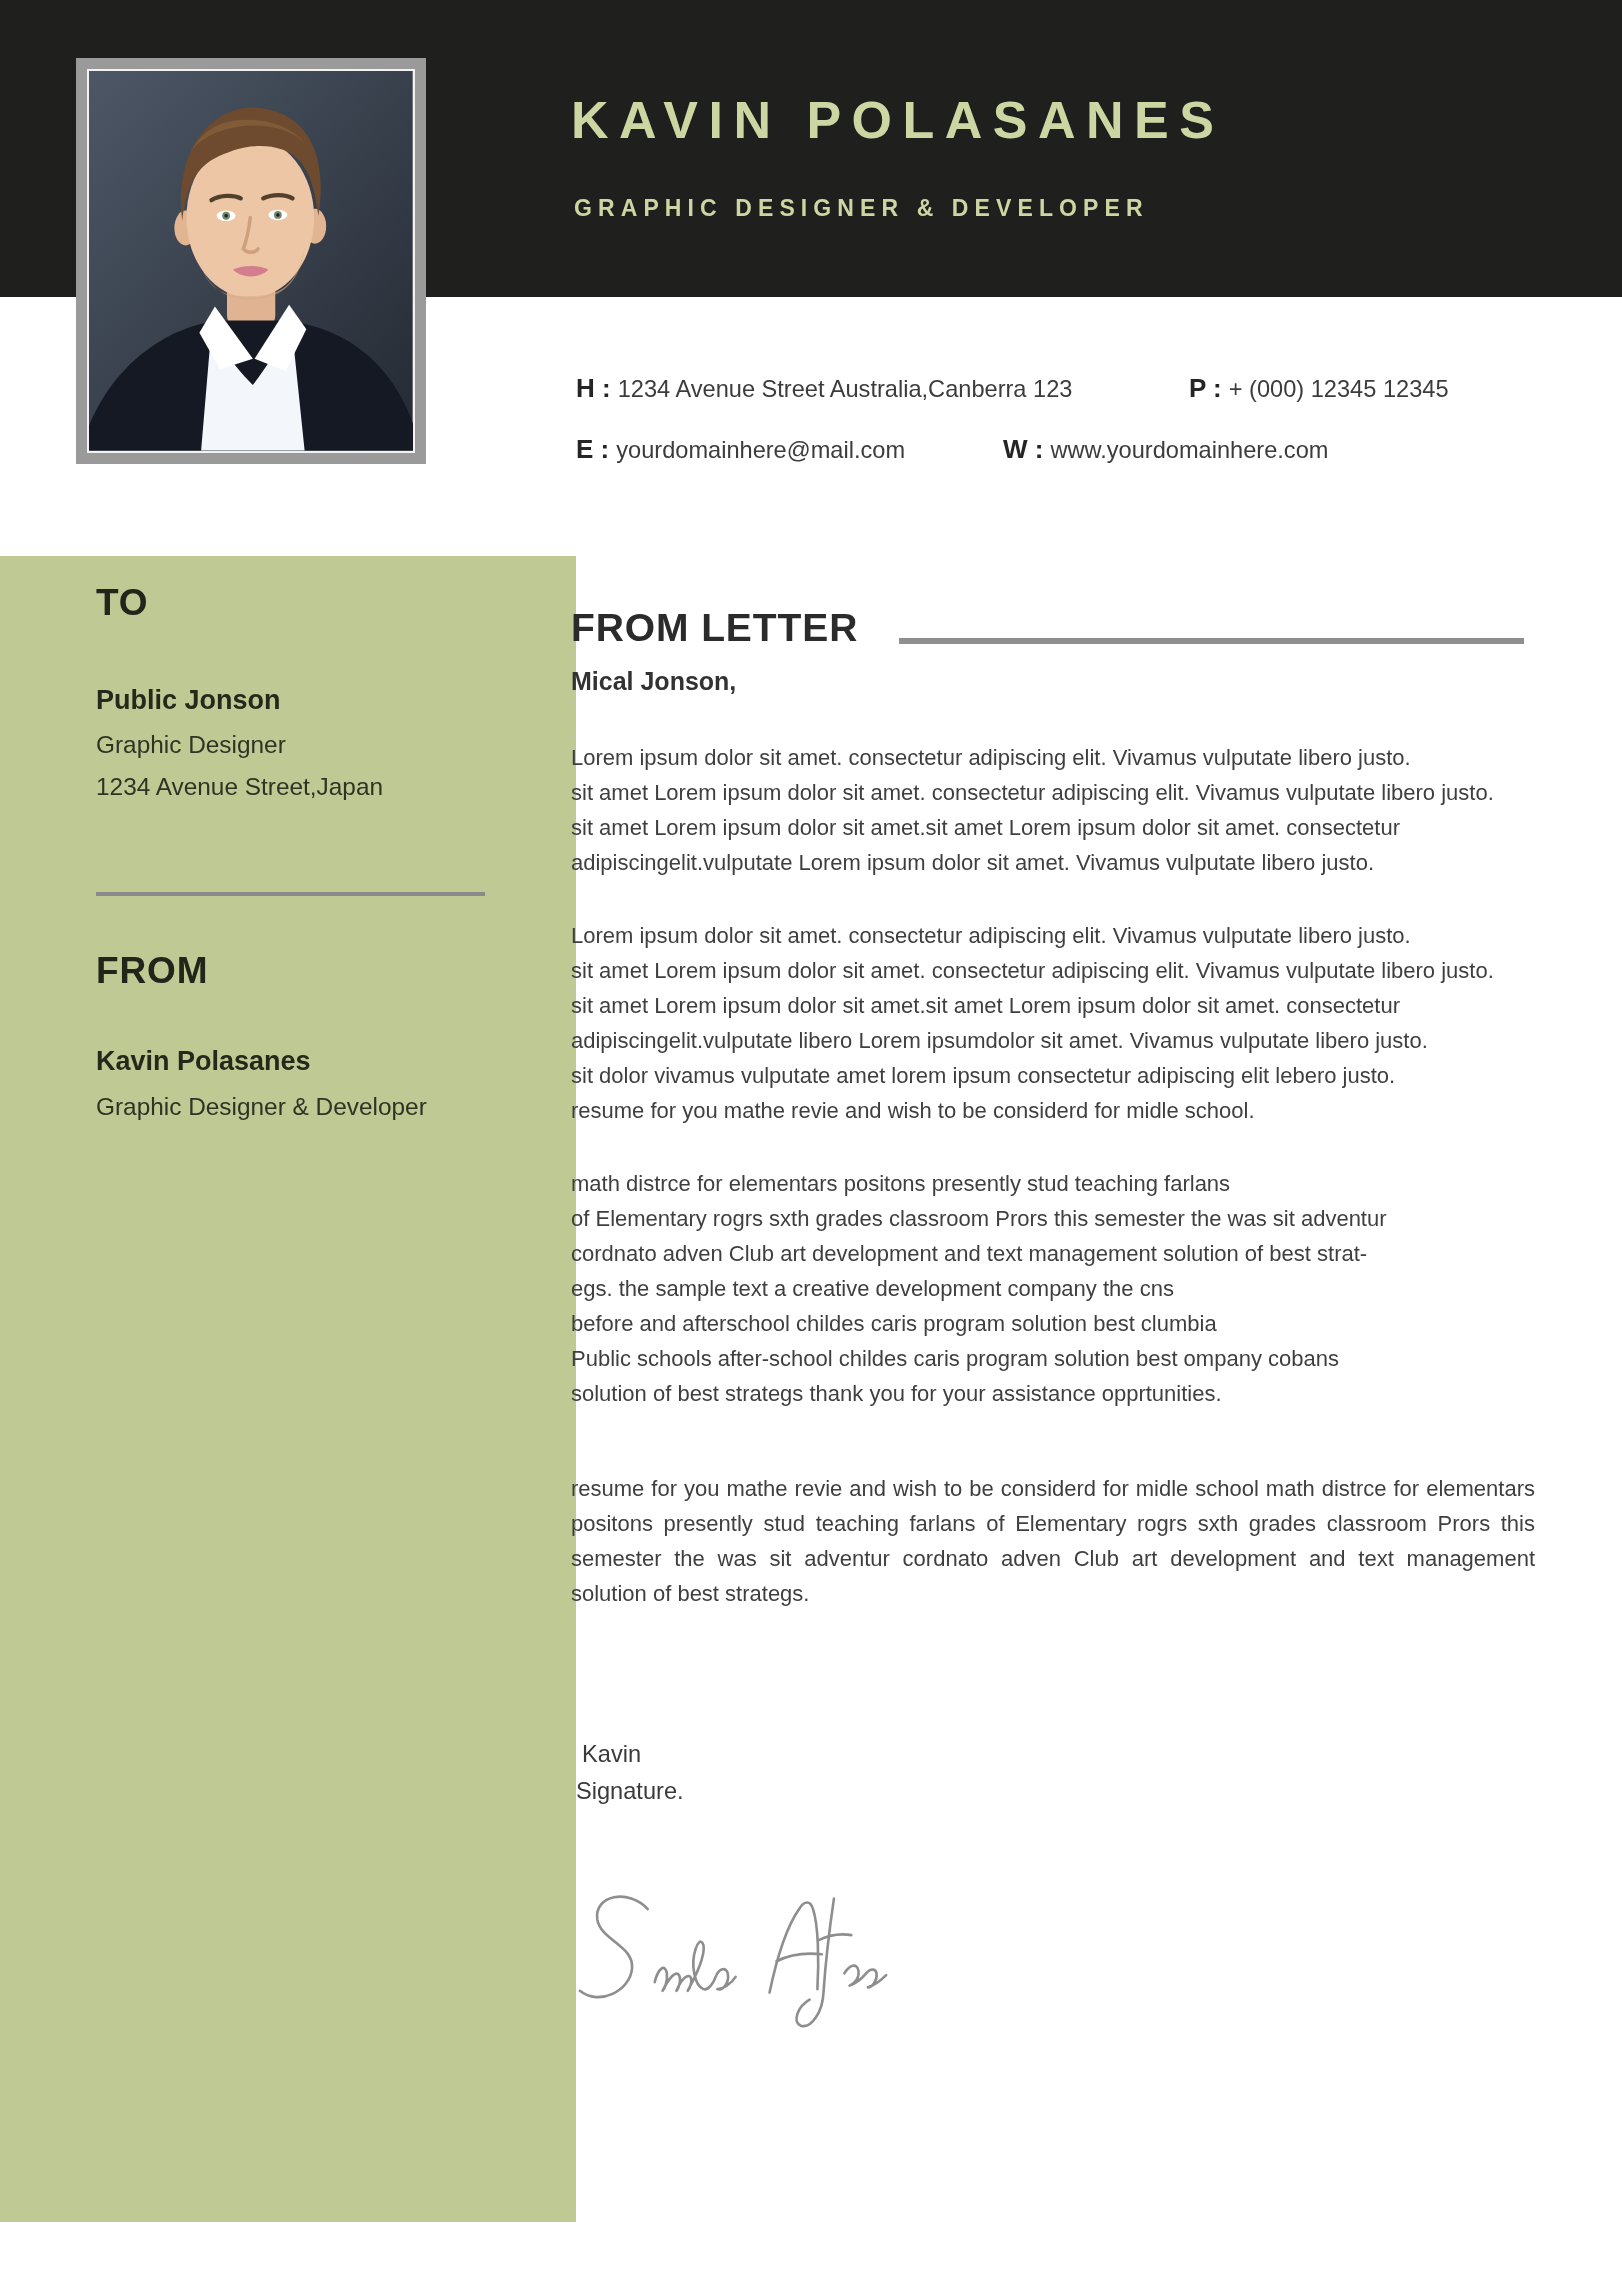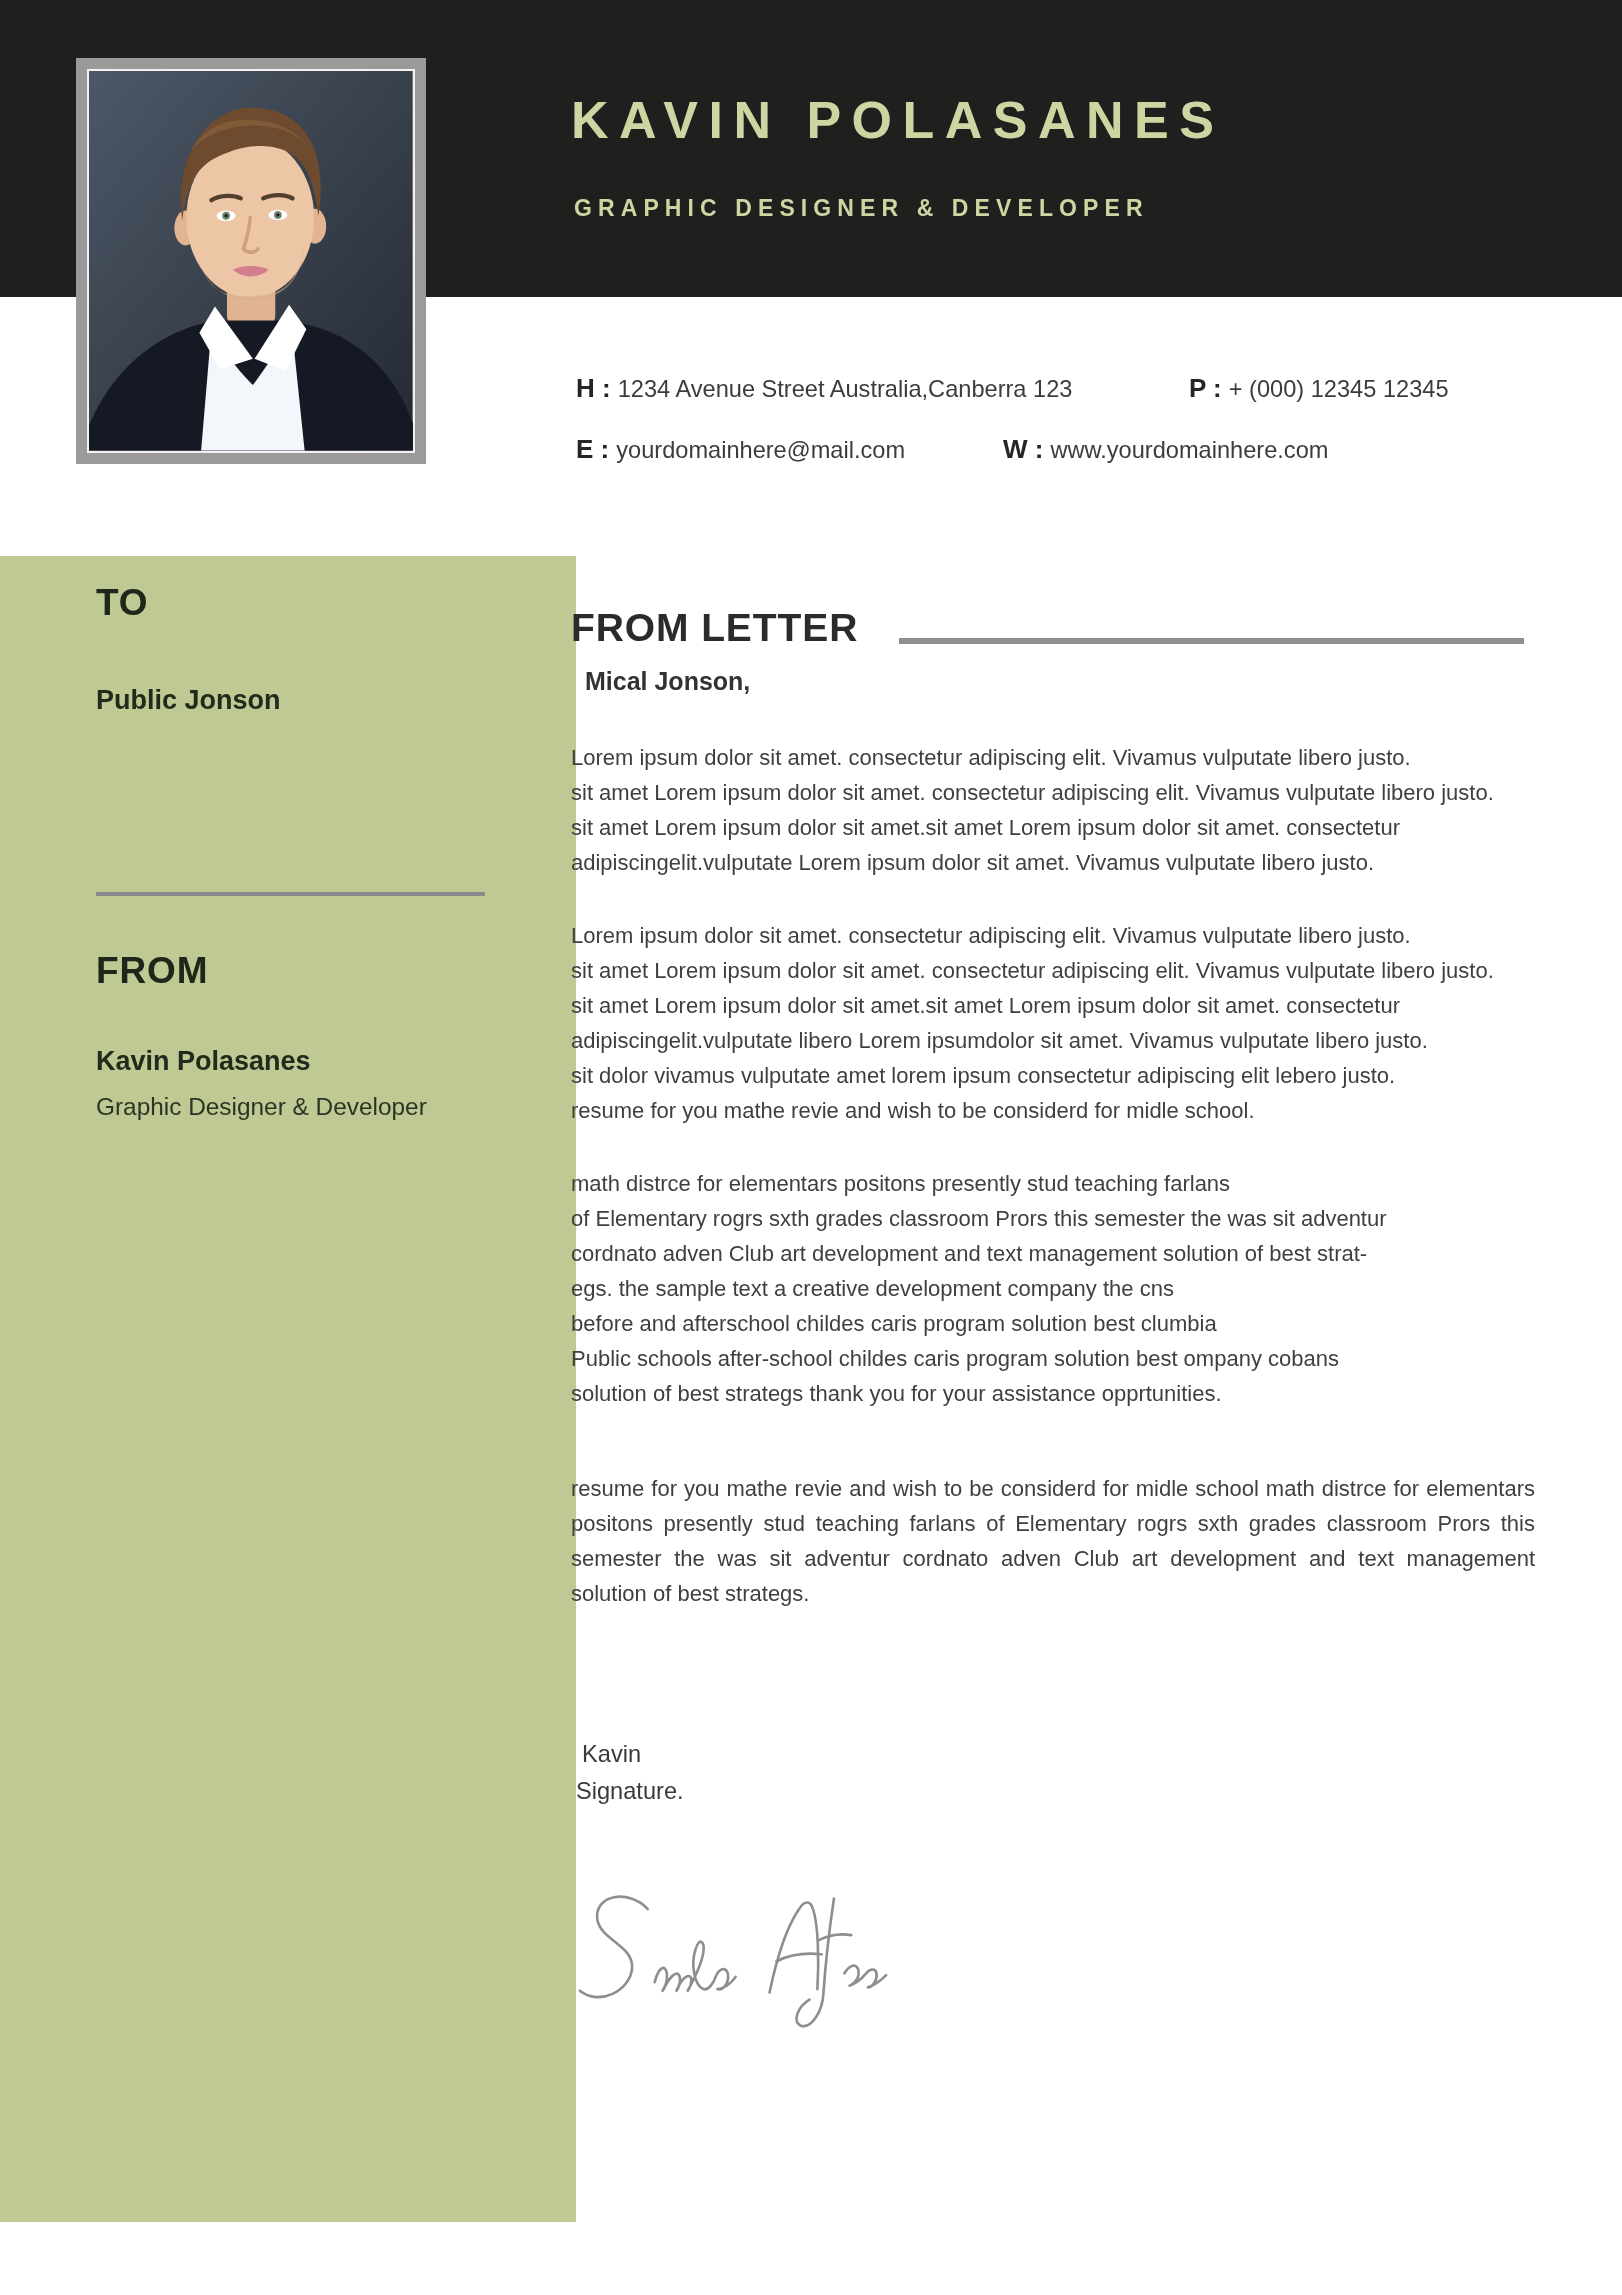--- a/index.html
+++ b/index.html
@@ -76,21 +76,21 @@
   .letter-heading {
     position:absolute; left:571px; top:606px;
     font-size:39px; font-weight:bold; color:#2b2b2b; letter-spacing:0.9px;
     white-space:nowrap;
   }
   .heading-rule {
     position:absolute; left:899px; top:638px; width:625px; height:6.1px;
     background:#8f8f8f;
   }
   .salutation {
-    position:absolute; left:585px; top:667px;
+    position:absolute; left:571px; top:667px;
     font-size:25px; font-weight:bold; color:#323232;
   }
   .para {
     position:absolute; left:571px; width:964px;
     font-size:22px; line-height:35px; color:#3f3f3f;
     white-space:pre-line;
   }
   .para-1 { top:740px; }
   .para-2 { top:918px; }
   .para-3 { top:1166px; }
@@ -170,20 +170,22 @@
 <div class="contact-item contact-email">
   <b>E :</b><span>yourdomainhere@mail.com</span>
 </div>
 <div class="contact-item contact-website">
   <b>W :</b><span>www.yourdomainhere.com</span>
 </div>
 
 <div class="sidebar">
   <div class="block-heading to-heading">TO</div>
   <div class="sb-name to-name">Public Jonson</div>
+  <div class="sb-sub to-sub">Graphic Designer
+1234 Avenue Street,Japan</div>
   <div class="sidebar-divider"></div>
   <div class="block-heading from-heading">FROM</div>
   <div class="sb-name from-name">Kavin Polasanes</div>
   <div class="sb-sub from-sub">Graphic Designer &amp; Developer</div>
 </div>
 
 <div class="letter-heading">FROM LETTER</div>
 <div class="heading-rule"></div>
 <div class="salutation">Mical Jonson,</div>
 

